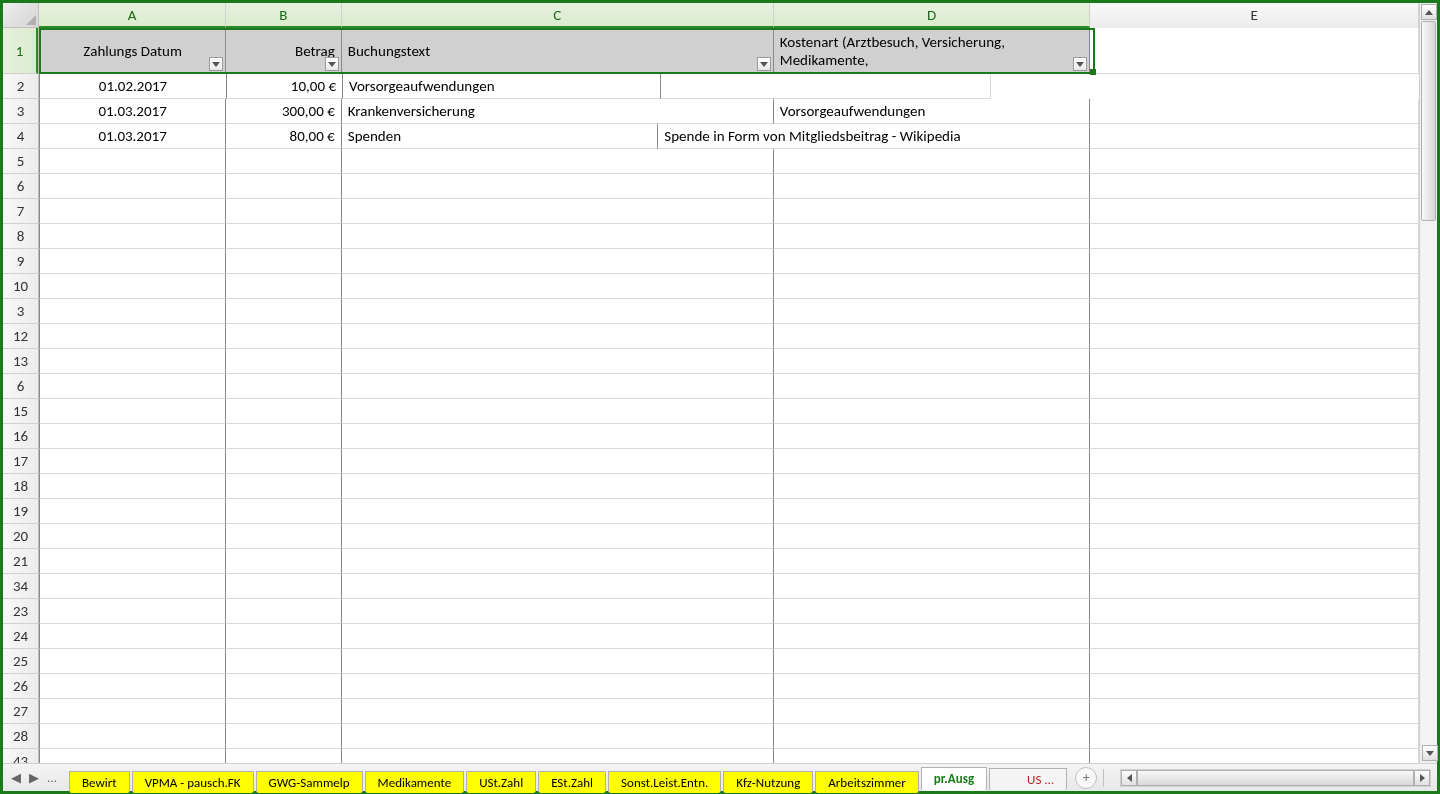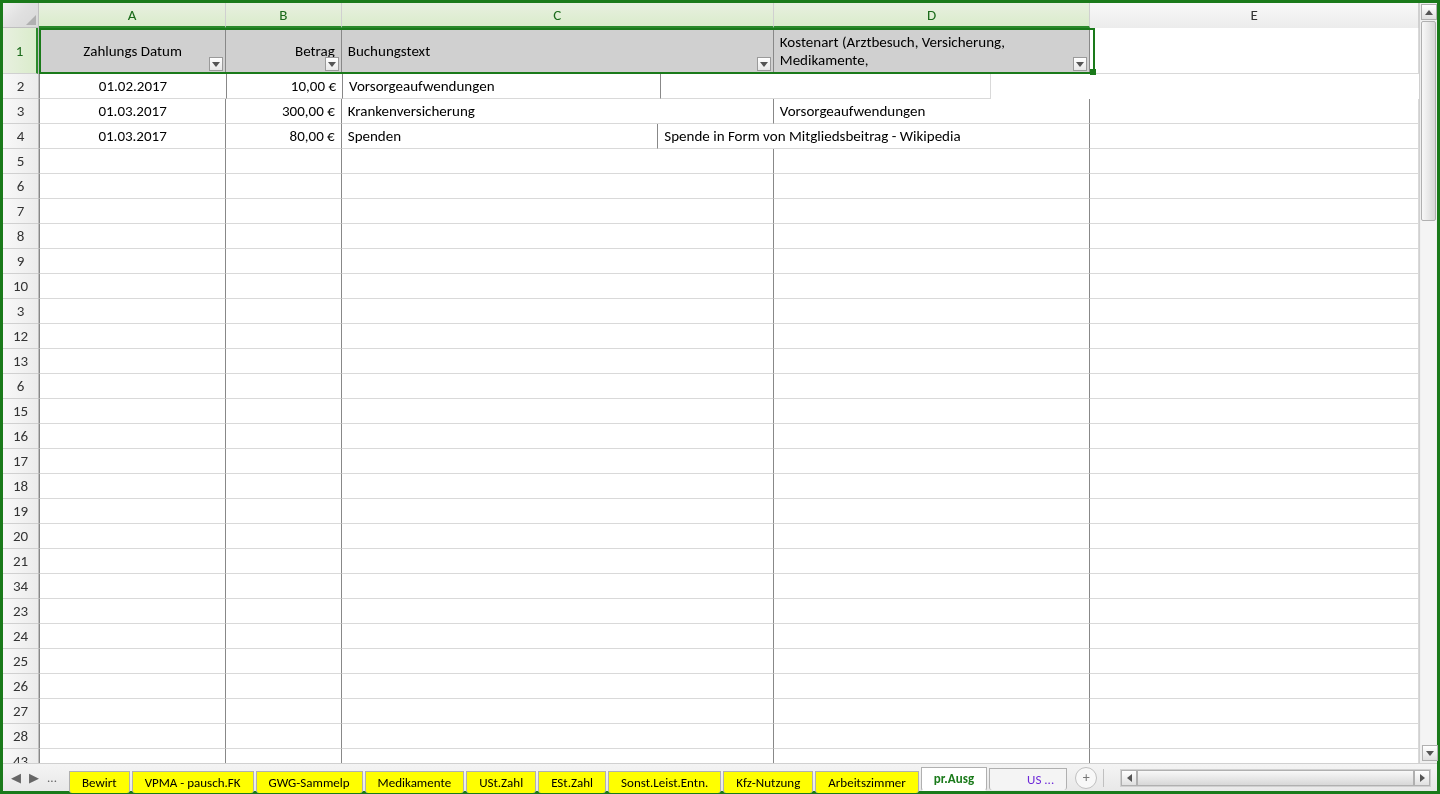--- a/index.html
+++ b/index.html
@@ -36,21 +36,21 @@
   .vscroll .track { position: absolute; top: 18px; bottom: 18px; left: 1px; right: 1px; background: #f4f4f4; }
   .vscroll .thumb { position: absolute; top: 0; left: 0; right: 0; height: 200px; background: linear-gradient(90deg,#f8f8f8,#d8d8d8); border: 1px solid #b0b0b0; border-radius: 2px; }
   .arrow-up::after { content: ""; border-left: 4px solid transparent; border-right: 4px solid transparent; border-bottom: 5px solid #555; }
   .arrow-down::after { content: ""; border-left: 4px solid transparent; border-right: 4px solid transparent; border-top: 5px solid #555; }
   .tabbar { position: absolute; left: 0; right: 0; bottom: 0; height: 28px; background: linear-gradient(#f4f4f4,#e8e8e8); border-top: 1px solid #d0d0d0; display: flex; align-items: center; }
   .tabnav { display: flex; align-items: center; gap: 0; padding: 0 4px; }
   .tabnav .nbtn { width: 18px; height: 18px; display: flex; align-items: center; justify-content: center; color: #666; font-size: 13px; cursor: pointer; }
   .tabs { display: flex; align-items: flex-end; height: 28px; padding-left: 4px; }
   .tab { height: 22px; padding: 0 12px; display: flex; align-items: center; font-size: 13px; color: #000; background: #ffff00; border: 1px solid #b0b0b0; border-bottom: none; margin-right: 2px; border-radius: 0 0 3px 3px; transform: translateY(1px); cursor: pointer; }
   .tab.active { background: #fff; color: #1a7a1a; font-weight: bold; height: 24px; border-bottom: 1px solid #fff; }
-  .tab.trunc { background: #f4f4f4; color: #6d28d9; padding-left: 37px; }
+  .tab.trunc { background: #f4f4f4; color: #b91c1c; padding-left: 37px; }
   .newtab { width: 22px; height: 22px; display: flex; align-items: center; justify-content: center; border: 1px solid #c0c0c0; border-radius: 50%; margin-left: 6px; color: #777; font-size: 14px; cursor: pointer; background: #f8f8f8; }
   .sep { width: 1px; height: 18px; background: #c0c0c0; margin: 0 6px; }
   .hscroll { flex: 1; height: 18px; margin: 0 6px 0 10px; background: #f4f4f4; border: 1px solid #d0d0d0; position: relative; display: flex; align-items: center; }
   .hscroll .hbtn { width: 16px; height: 16px; background: linear-gradient(#fff,#e0e0e0); border: 1px solid #b0b0b0; display: flex; align-items: center; justify-content: center; }
   .arrow-left::after { content: ""; border-top: 4px solid transparent; border-bottom: 4px solid transparent; border-right: 5px solid #555; }
   .arrow-right::after { content: ""; border-top: 4px solid transparent; border-bottom: 4px solid transparent; border-left: 5px solid #555; }
   .hscroll .htrack { flex: 1; height: 100%; position: relative; }
   .hscroll .hthumb { position: absolute; left: 0; top: 0; bottom: 0; width: 100%; background: linear-gradient(#f8f8f8,#d8d8d8); border: 1px solid #b0b0b0; }
 </style>
 </head>

